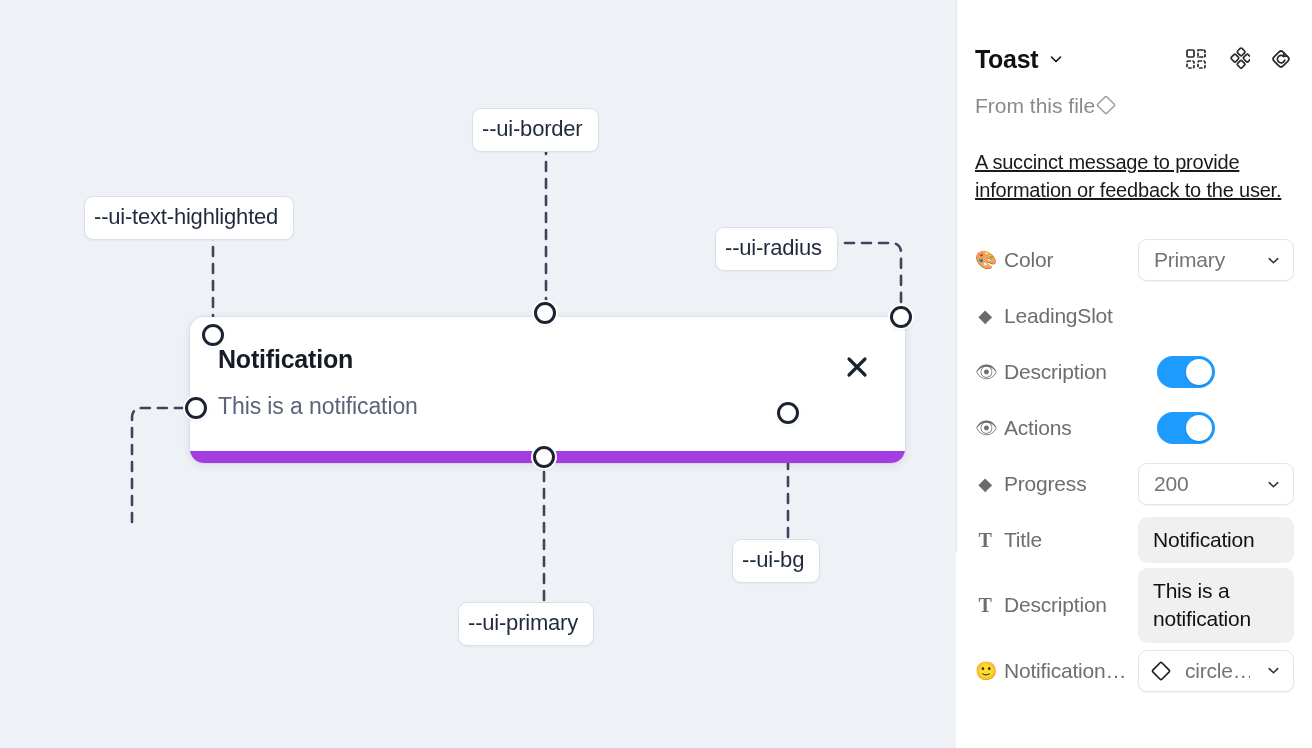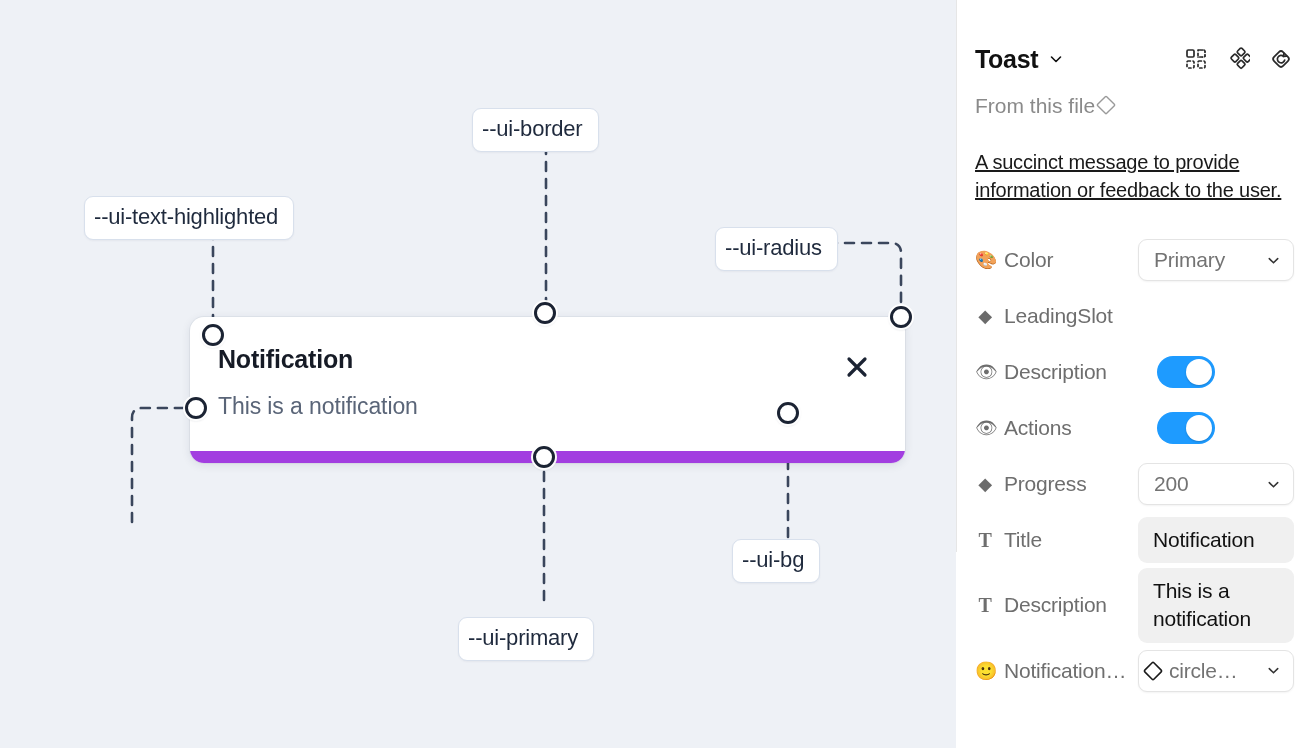--- a/index.html
+++ b/index.html
@@ -156,21 +156,21 @@
     box-shadow: 0 1px 2px rgba(0,0,0,0.05);
     height: 42px;
     display: flex; align-items: center;
     padding: 0 12px 0 15px;
     font-size: 21px; color: #737373;
     cursor: pointer;
     letter-spacing: -0.2px;
   }
   .select .sel-val { flex: 1; overflow: hidden; white-space: nowrap; }
   .select .sel-caret { display: flex; align-items: center; margin-left: 4px; }
-  .select.with-icon { padding-left: 2px; gap: 4px; }
+  .select.with-icon { padding-left: 10px; gap: 12px; }
 
   .textfield {
     width: 156px;
     background: #f0f0f0;
     border-radius: 9px;
     min-height: 42px;
     display: flex; align-items: center;
     padding: 9px 15px;
     font-size: 21px; color: #111111;
     letter-spacing: -0.2px;
@@ -232,21 +232,21 @@
     <div class="handle" style="left:213px; top:335px;"></div>
     <div class="handle" style="left:545px; top:313px;"></div>
     <div class="handle" style="left:901px; top:317px;"></div>
     <div class="handle" style="left:196px; top:408px;"></div>
     <div class="handle" style="left:544px; top:457px;"></div>
     <div class="handle" style="left:788px; top:413px;"></div>
 
     <div class="pill" style="left:84px;  top:196px;">--ui-text-highlighted</div>
     <div class="pill" style="left:472px; top:108px;">--ui-border</div>
     <div class="pill" style="left:683px; top:227px;margin-left:32px;">--ui-radius</div>
-    <div class="pill" style="left:458px; top:617px;">--ui-primary</div>
+    <div class="pill" style="left:458px; top:602px;">--ui-primary</div>
     <div class="pill" style="left:732px; top:539px;">--ui-bg</div>
   </div>
 
   <div class="panel">
 
     <div class="panel-header">
       <span class="panel-title">Toast</span>
       <span class="caret-title">
         <svg width="16" height="16" viewBox="0 0 16 16">
             <path d="M3.5 6 L8 10.5 L12.5 6" stroke="#111" stroke-width="1.6" fill="none" stroke-linecap="round" stroke-linejoin="round"></path>

